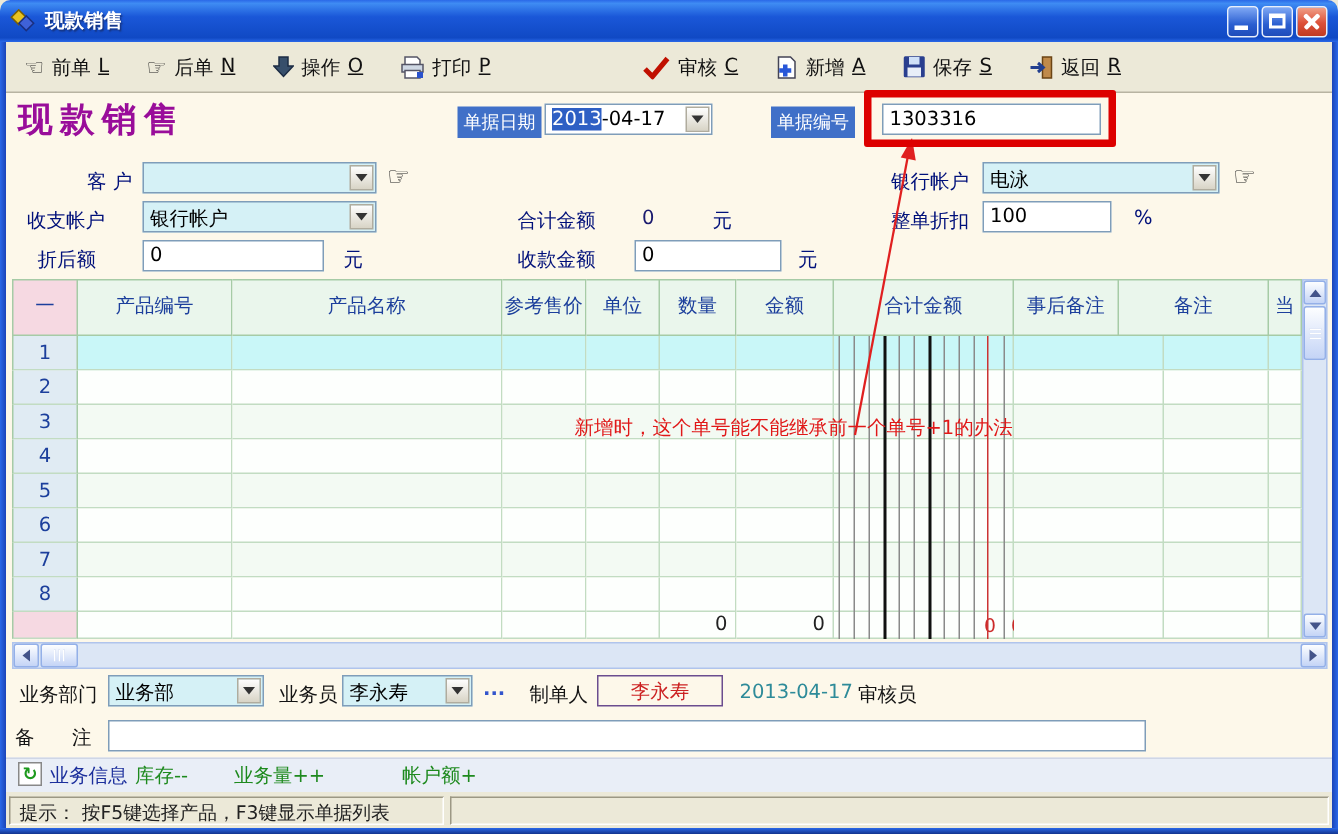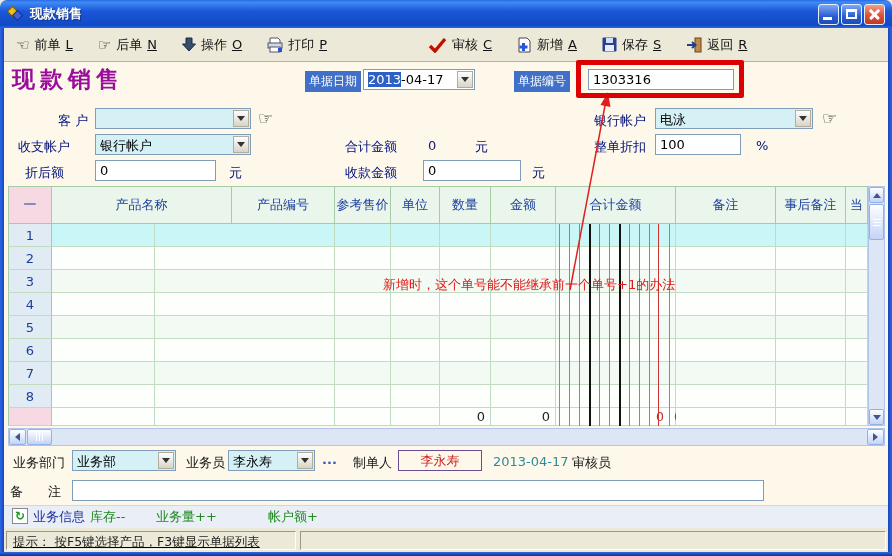--- a/index.html
+++ b/index.html
@@ -95,21 +95,21 @@
                display:flex; align-items:center; justify-content:center; color:#cc2222; font-size:13px; }
   .maker-date { position:absolute; left:493px; top:454px; color:#2e8b99; font-size:13px; }
   .info-strip { position:absolute; left:4px; top:505px; width:884px; height:23px; background:#e9eef7; border-top:1px solid #cfd6e6; }
   .info-blue { position:absolute; color:#1c2f9c; font-size:13px;text-align:center; }
   .info-green{ position:absolute; color:#1e8a1e; font-size:13px; }
   .ricon { position:absolute; left:12px; top:508px; width:16px; height:16px; border:1px solid #888; background:#fff;
            display:flex; align-items:center; justify-content:center; color:#1e9a1e; font-size:12px; font-weight:bold; }
 
   
   .statusbar { position:absolute; left:4px; top:528px; width:884px; height:24px; background:#ece9d8; }
-  .sp { position:absolute; top:3px; height:19px; border:1px solid; border-color:#9c9884 #ffffff #ffffff #9c9884; background:#ece9d8;text-decoration:underline; }
+  .sp { position:absolute; top:3px; height:19px; border:1px solid; border-color:#9c9884 #ffffff #ffffff #9c9884; background:#ece9d8; }
   .sp1 { left:2px; width:290px; } .sp2 { left:296px; width:586px; }
   .hint { padding:2px 6px; font-size:12.5px; color:#222; white-space:nowrap; }
 
   
   .redbox { position:absolute; left:576px; top:60px; width:168px; height:38px; border:5px solid #dd0000; border-radius:2px; z-index:40; pointer-events:none; }
   .ann-text { position:absolute; left:383px; top:276px; color:#e01818; font-size:13px; z-index:41; white-space:nowrap; }
   .ann-svg { position:absolute; left:0; top:0; z-index:39; pointer-events:none; }
 </style>
 </head>
 <body>
@@ -254,29 +254,29 @@
   <div class="tfield" style="left:95px; top:160px; width:121px;">0</div>
   <span class="unit" style="left:229px; top:164px;">元</span>
 
   <span class="nlbl" style="left:345px; top:164px;">收款金额</span>
   <div class="tfield" style="left:423px; top:160px; width:98px;">0</div>
   <span class="unit" style="left:532px; top:164px;">元</span>
 
   <div class="table">
     <div class="thead">
       <div class="th first w0">一</div>
+      <div class="th w1">产品编号</div>
       <div class="th w2">产品名称</div>
-      <div class="th w1">产品编号</div>
       <div class="th w3">参考售价</div>
       <div class="th w4">单位</div>
       <div class="th w5">数量</div>
       <div class="th w6">金额</div>
       <div class="th w7">合计金额</div>
+      <div class="th w9">事后备注</div>
       <div class="th w8">备注</div>
-      <div class="th w9">事后备注</div>
       <div class="th w10">当</div>
     </div>
 
     <div class="trow row-sel">
       <div class="rh w0">1</div>
       <div class="td w1"></div>
         <div class="td w2"></div>
         <div class="td w3"></div>
         <div class="td w4"></div>
         <div class="td w5"></div>

